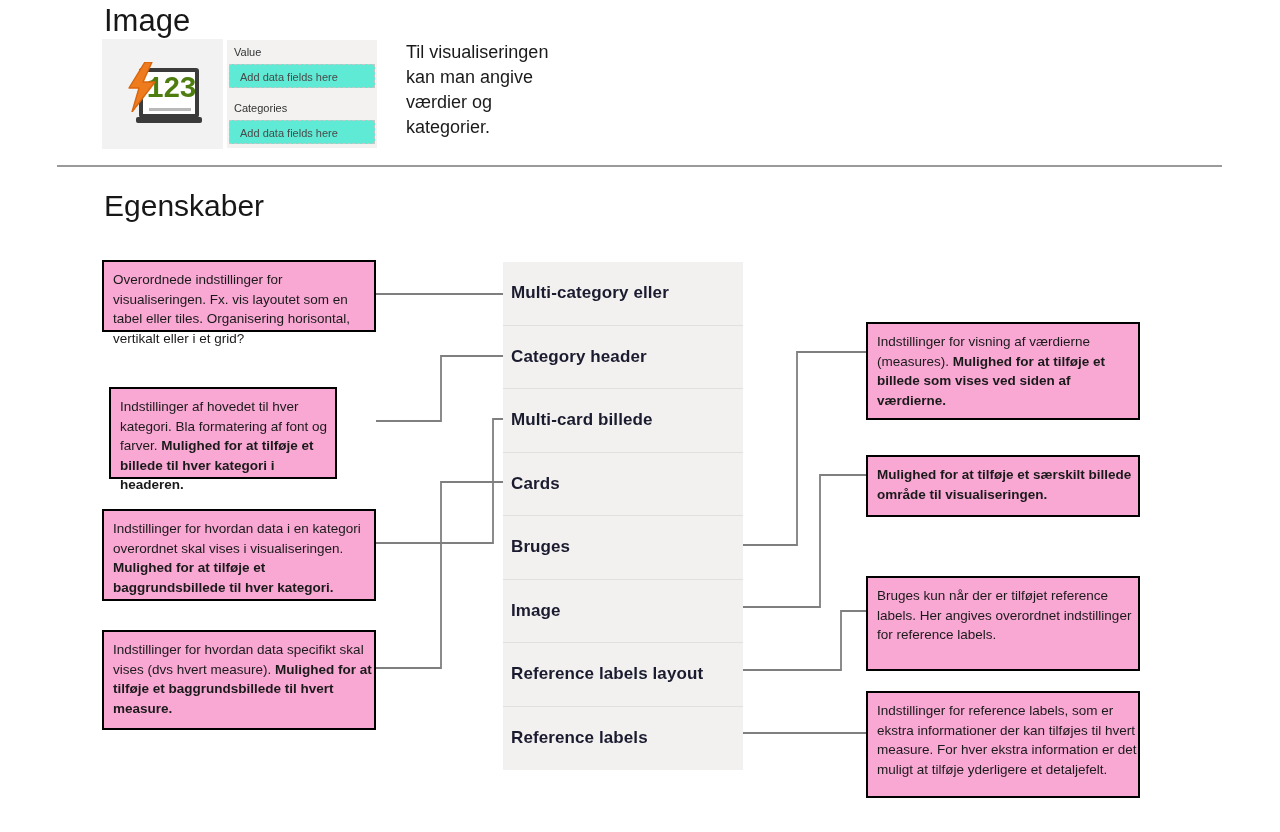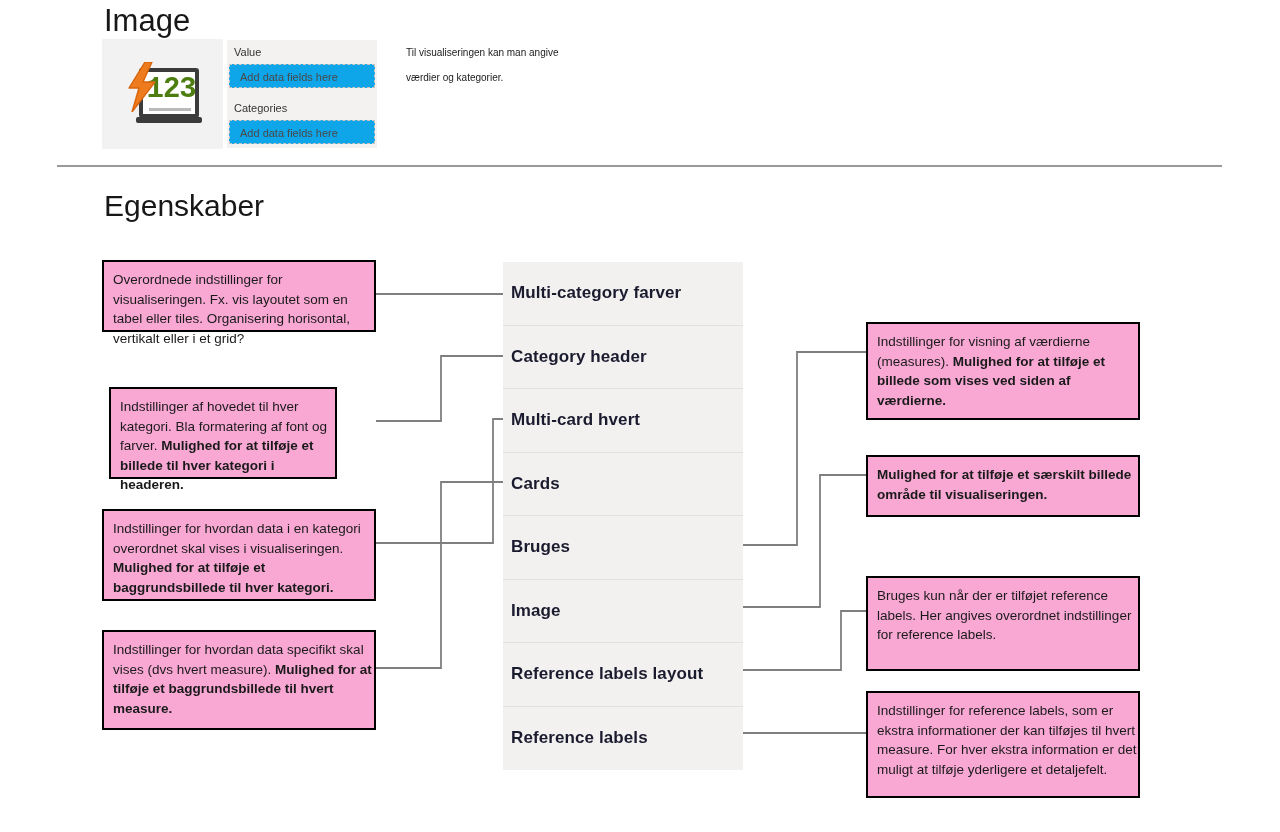--- a/index.html
+++ b/index.html
@@ -113,33 +113,33 @@
     padding-left: 7px;
     background: #f3f2f1;
     font-size: 11px;
     color: #333333;
   }
   .field-dropzone {
     height: 24px;
     line-height: 24px;
     margin: 0 2px 8px 2px;
     padding-left: 10px;
-    background: #0ea5e9;
+    background: #5eead4;
     border: 1px dashed #c8c6c4;
     box-sizing: border-box;
     font-size: 11px;
     color: #4a4a4a;
   }
 
   .intro-text {
     position: absolute;
     left: 406px;
     top: 40px;
     width: 175px;
-    font-size: 10px;
+    font-size: 18px;
     line-height: 25px;
     color: #1a1a1a;
   }
 
   .hr-divider {
     position: absolute;
     left: 57px;
     top: 165px;
     width: 1165px;
     height: 0;
@@ -251,27 +251,27 @@
   </div>
 
   <div class="intro-text">Til visualiseringen kan man angive værdier og kategorier.</div>
 
   <div class="hr-divider"></div>
 
   <div class="section-title">Egenskaber</div>
 
   <div class="prop-list">
     <div class="prop-row">
-      <span class="prop-label">Multi-category farver</span>
+      <span class="prop-label">Multi-category eller</span>
     </div>
     <div class="prop-row">
       <span class="prop-label">Category header</span>
     </div>
     <div class="prop-row">
-      <span class="prop-label">Multi-card hvert</span>
+      <span class="prop-label">Multi-card billede</span>
     </div>
     <div class="prop-row">
       <span class="prop-label">Cards</span>
     </div>
     <div class="prop-row">
       <span class="prop-label">Bruges</span>
     </div>
     <div class="prop-row">
       <span class="prop-label">Image</span>
     </div>

